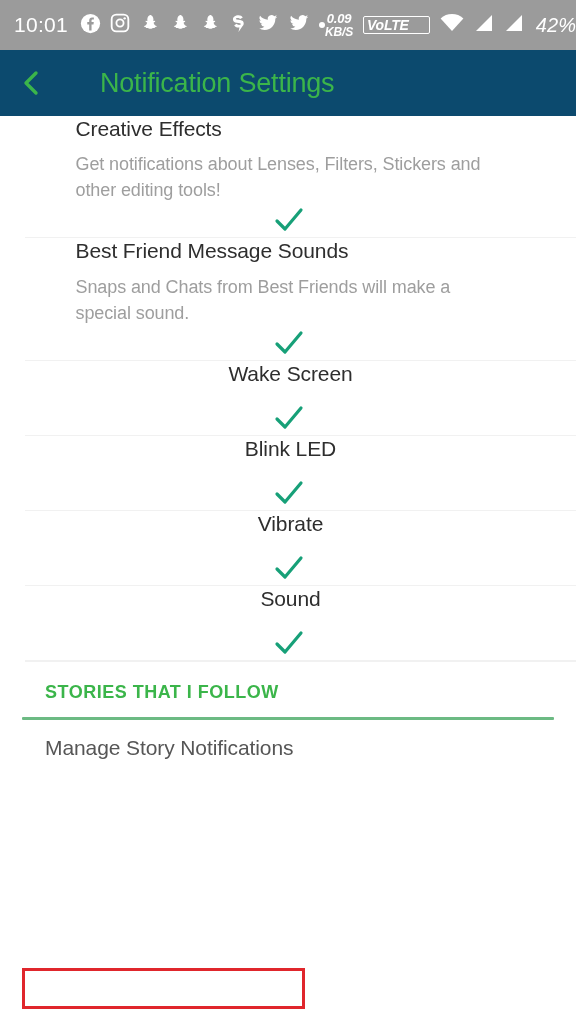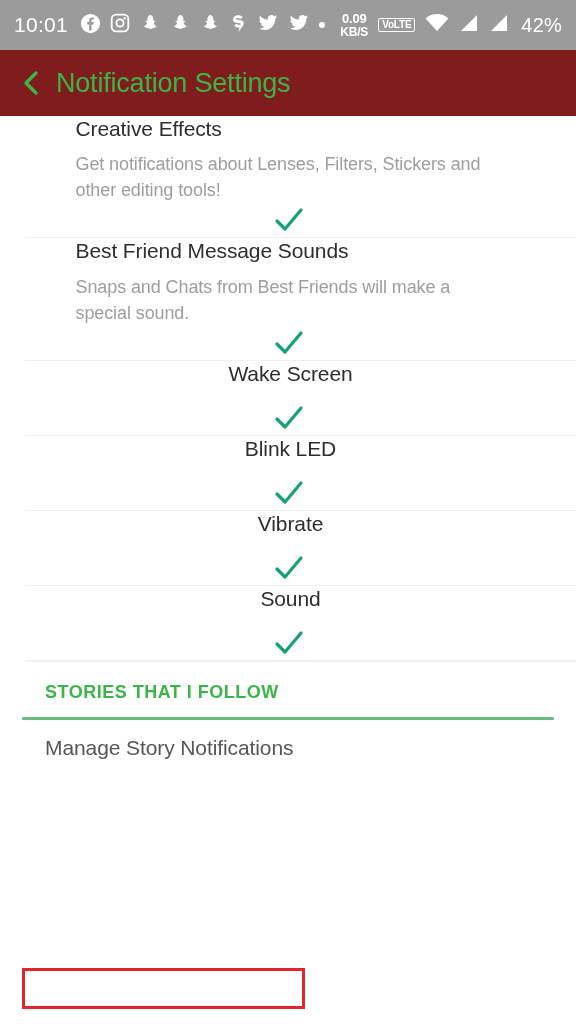--- a/index.html
+++ b/index.html
@@ -44,62 +44,64 @@
     display: flex;
     align-items: center;
     gap: 9px;
     flex: 0 0 auto;
   }
   .sb-spacer { flex: 1 1 auto; }
   .sb-right {
     display: flex;
     align-items: center;
     gap: 10px;
+    font-style: italic;
   }
   .sb-icon { display: block; }
   .sb-dot {
     width: 6px; height: 6px;
     border-radius: 50%;
     background: #ffffff;
     display: block;
   }
   .sb-net {
     display: flex;
     flex-direction: column;
     align-items: center;
     line-height: 1;
     color: #ffffff;
   }
   .sb-net-rate { font-size: 13px; font-weight: bold; letter-spacing: -0.2px;}
   .sb-net-unit { font-size: 12px; font-weight: bold; letter-spacing: -0.2px; margin-top: 1px;}
   .sb-volte {
     border: 1.6px solid #ffffff;
     border-radius: 2px;
-    font-size: 10px;
+    font-size: 14px;
     font-weight: bold;
-    padding: 1px 3px 1px 3px;
+    padding: 1px 20px 1px 3px;
     line-height: 1;
     letter-spacing: -0.2px;
     white-space: nowrap;
   }
   .sb-battery {
     font-size: 20px;
     letter-spacing: 0.2px;
     white-space: nowrap;
     margin-left: 2px;
   }
 
   
   .header {
     height: 66px;
     display: flex;
     align-items: center;
     padding-left: 18px;
     box-sizing: border-box;
-    background: #7f1d1d;
+    background: #0c4a6e;
+    gap: 44px;
   }
   .back-chevron {
     width: 26px;
     height: 26px;
     display: flex;
     align-items: center;
     justify-content: center;
     cursor: pointer;
     flex: 0 0 auto;
   }

